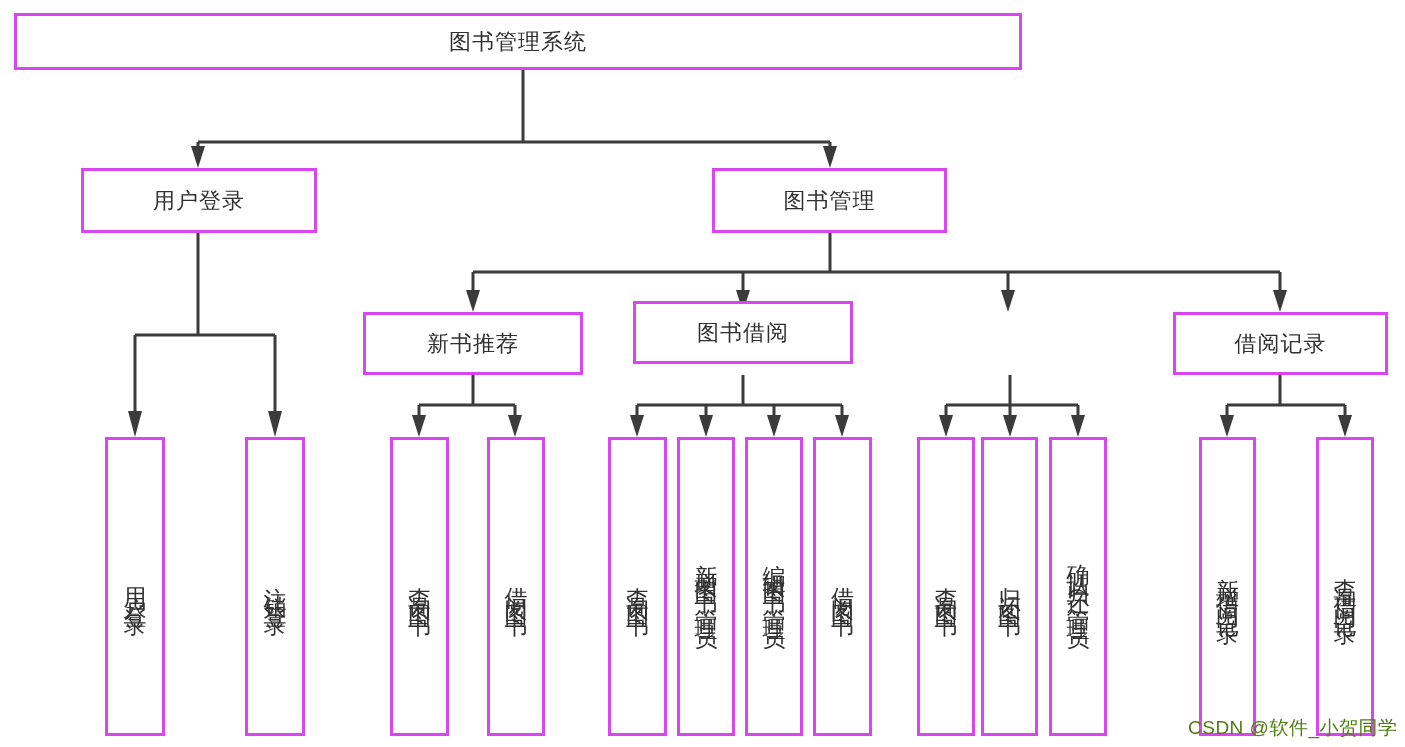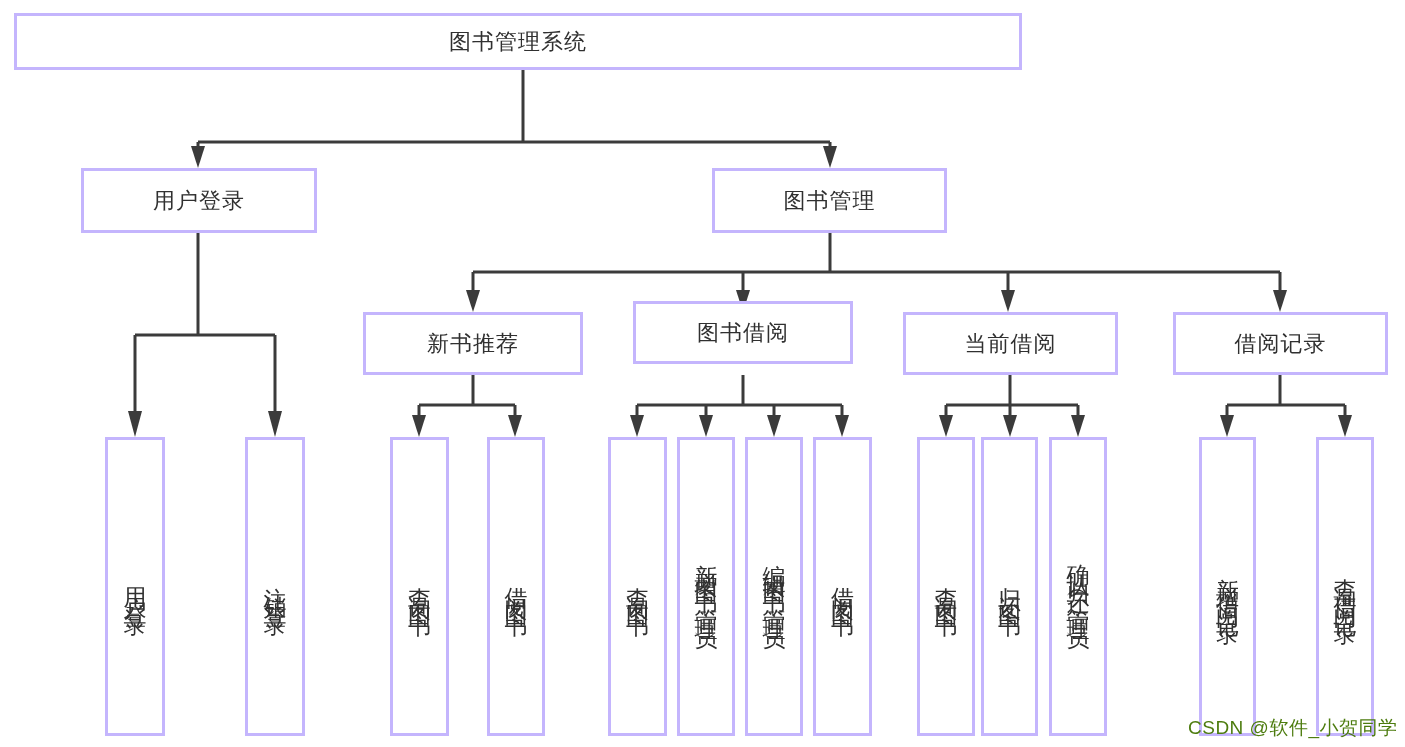--- a/index.html
+++ b/index.html
@@ -18,21 +18,21 @@
   svg.connectors {
     position: absolute;
     left: 0;
     top: 0;
     width: 1405px;
     height: 747px;
   }
   .node {
     position: absolute;
     box-sizing: border-box;
-    border: 3px solid #c4b5fd;
+    border: 3px solid #d946ef;
     background: #ffffff;
     display: flex;
     align-items: center;
     justify-content: center;
     color: #303030;
   }
   .node.h .label {
     font-size: 22px;
     letter-spacing: 1px;
     white-space: nowrap;
@@ -136,23 +136,20 @@
   <div class="node h" style="left:712px; top:168px; width:235px; height:65px;text-align:right;">
     <span class="label">图书管理</span>
   </div>
 
   <div class="node h" style="left:363px; top:312px; width:220px; height:63px;">
     <span class="label">新书推荐</span>
   </div>
   <div class="node h" style="left:633px; top:301px; width:220px; height:63px;">
     <span class="label">图书借阅</span>
   </div>
-  <div class="node h" style="left:903px; top:312px; width:215px; height:63px;">
-    <span class="label">当前借阅</span>
-  </div>
   <div class="node h" style="left:1173px; top:312px; width:215px; height:63px;">
     <span class="label">借阅记录</span>
   </div>
 
   <div class="node v" style="left:105px; top:437px; width:60px; height:299px;">
     <span class="label">用户登录</span>
   </div>
   <div class="node v" style="left:245px; top:437px; width:60px; height:299px;">
     <span class="label">注销登录</span>
   </div>

